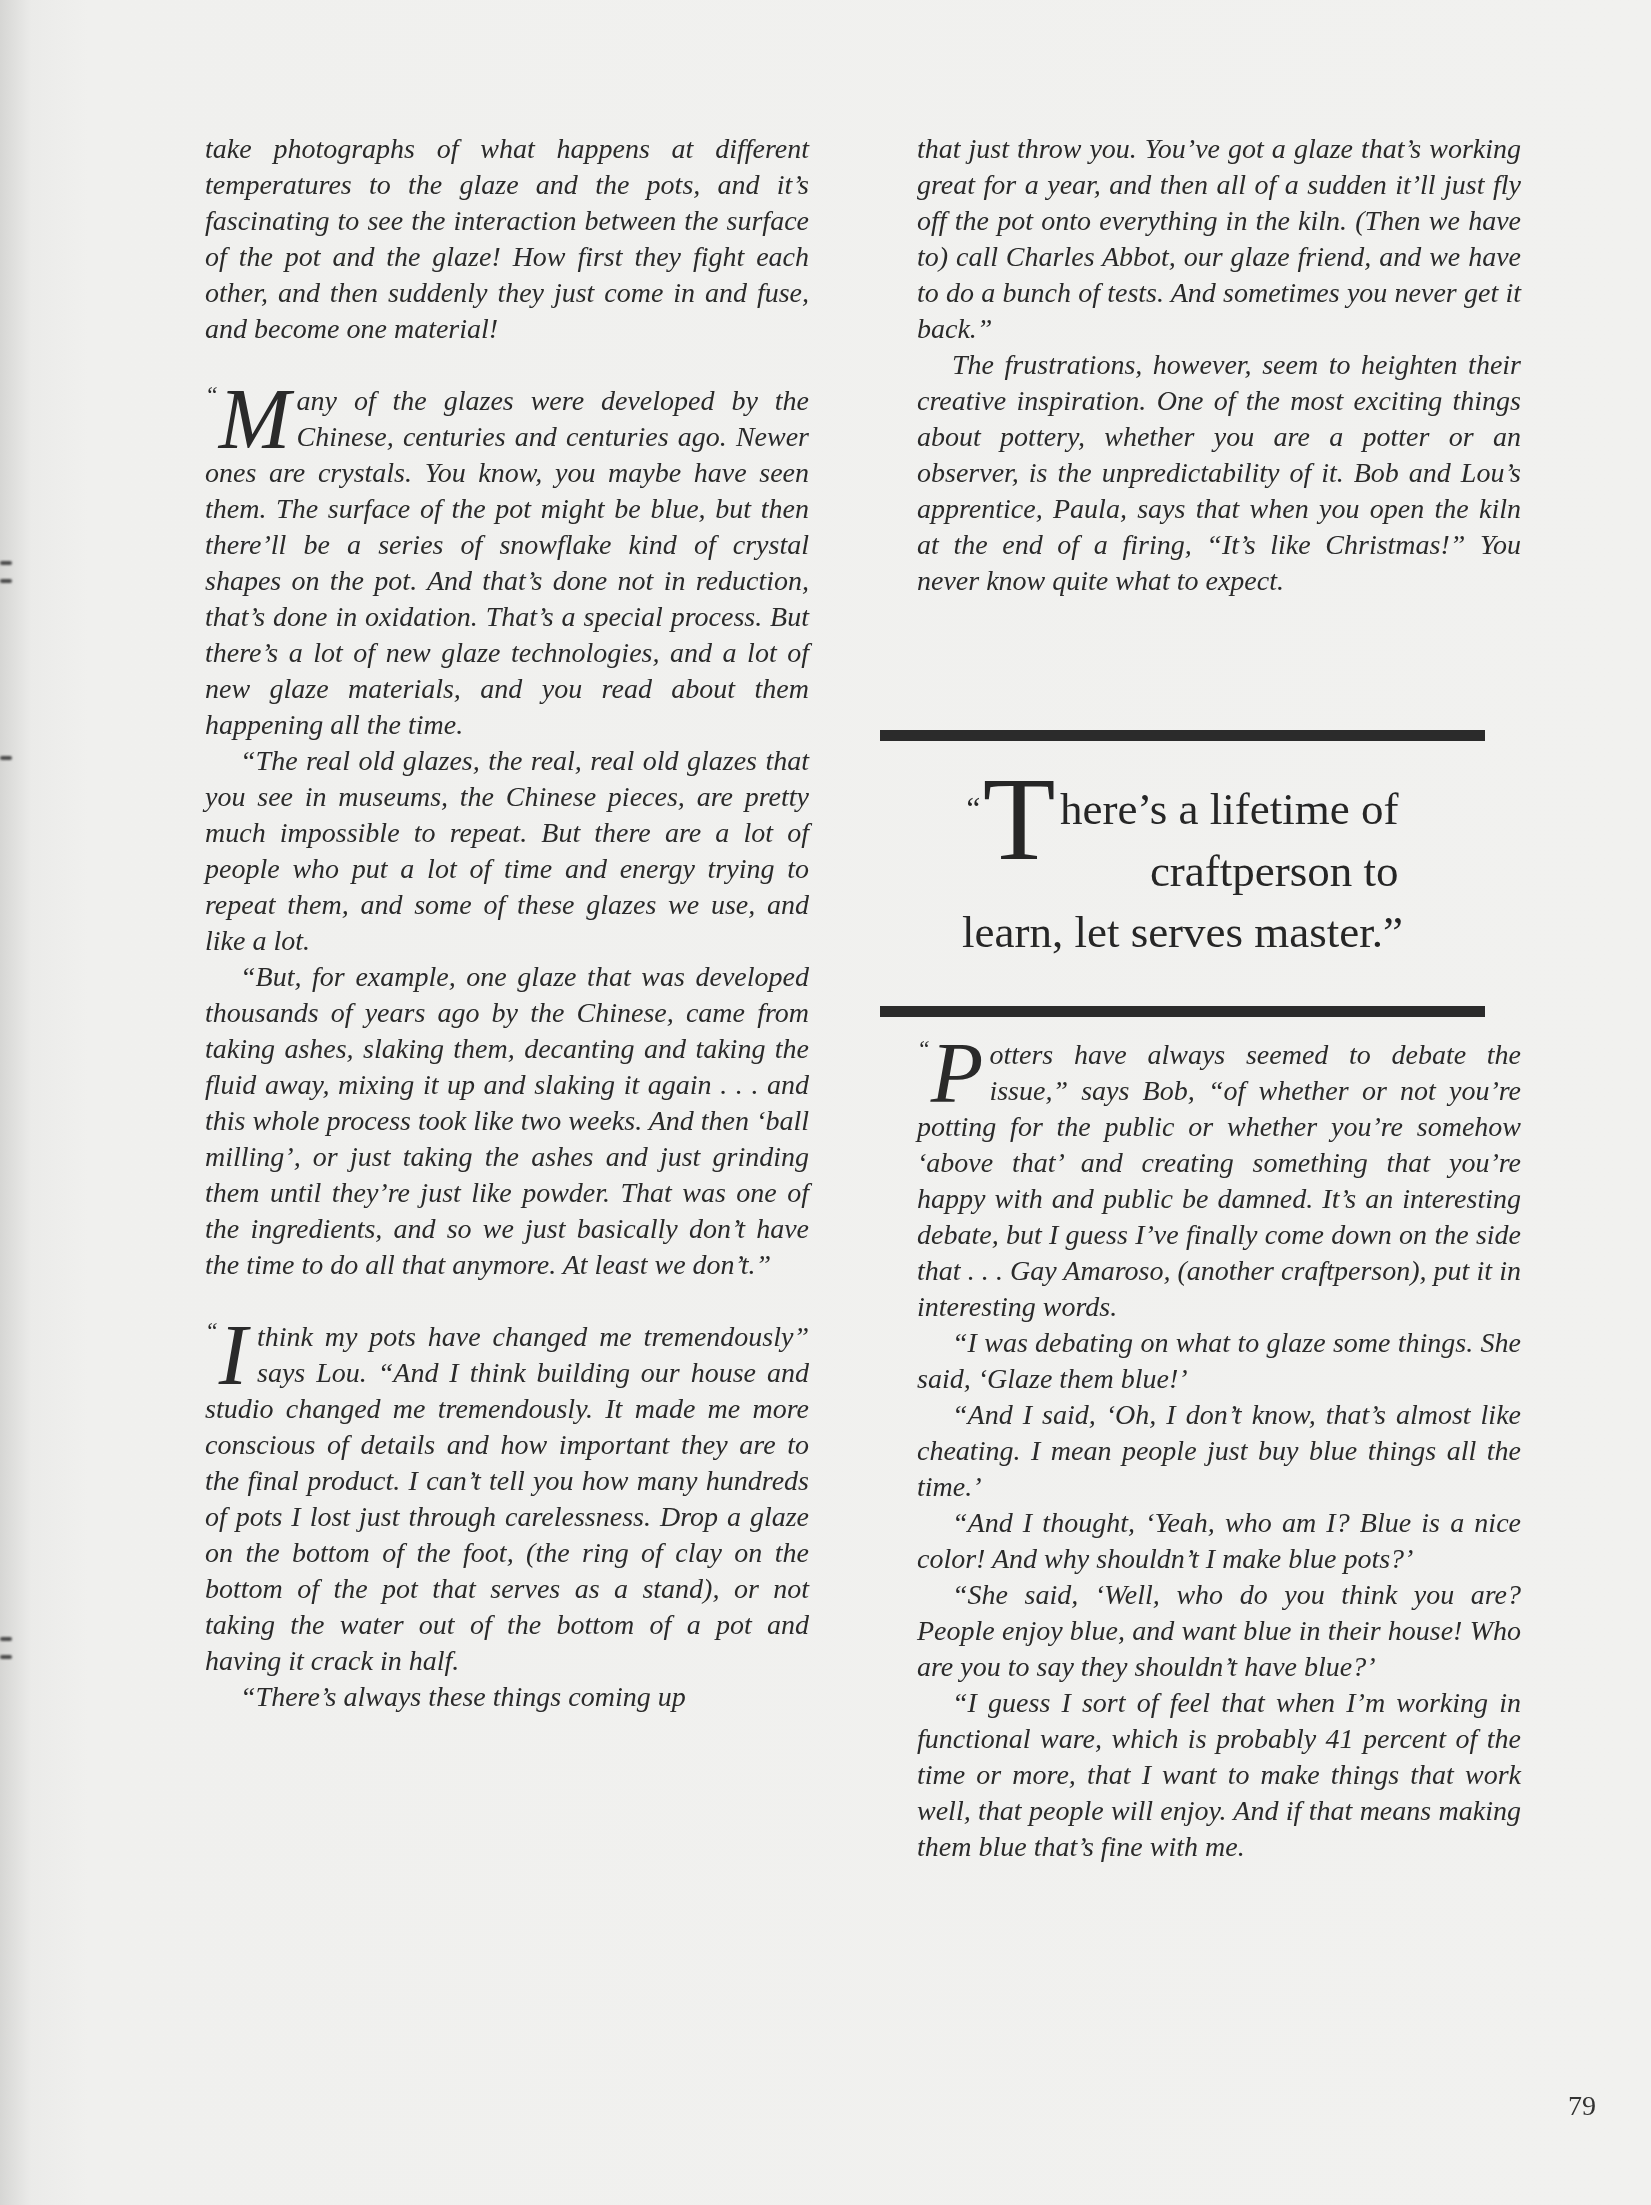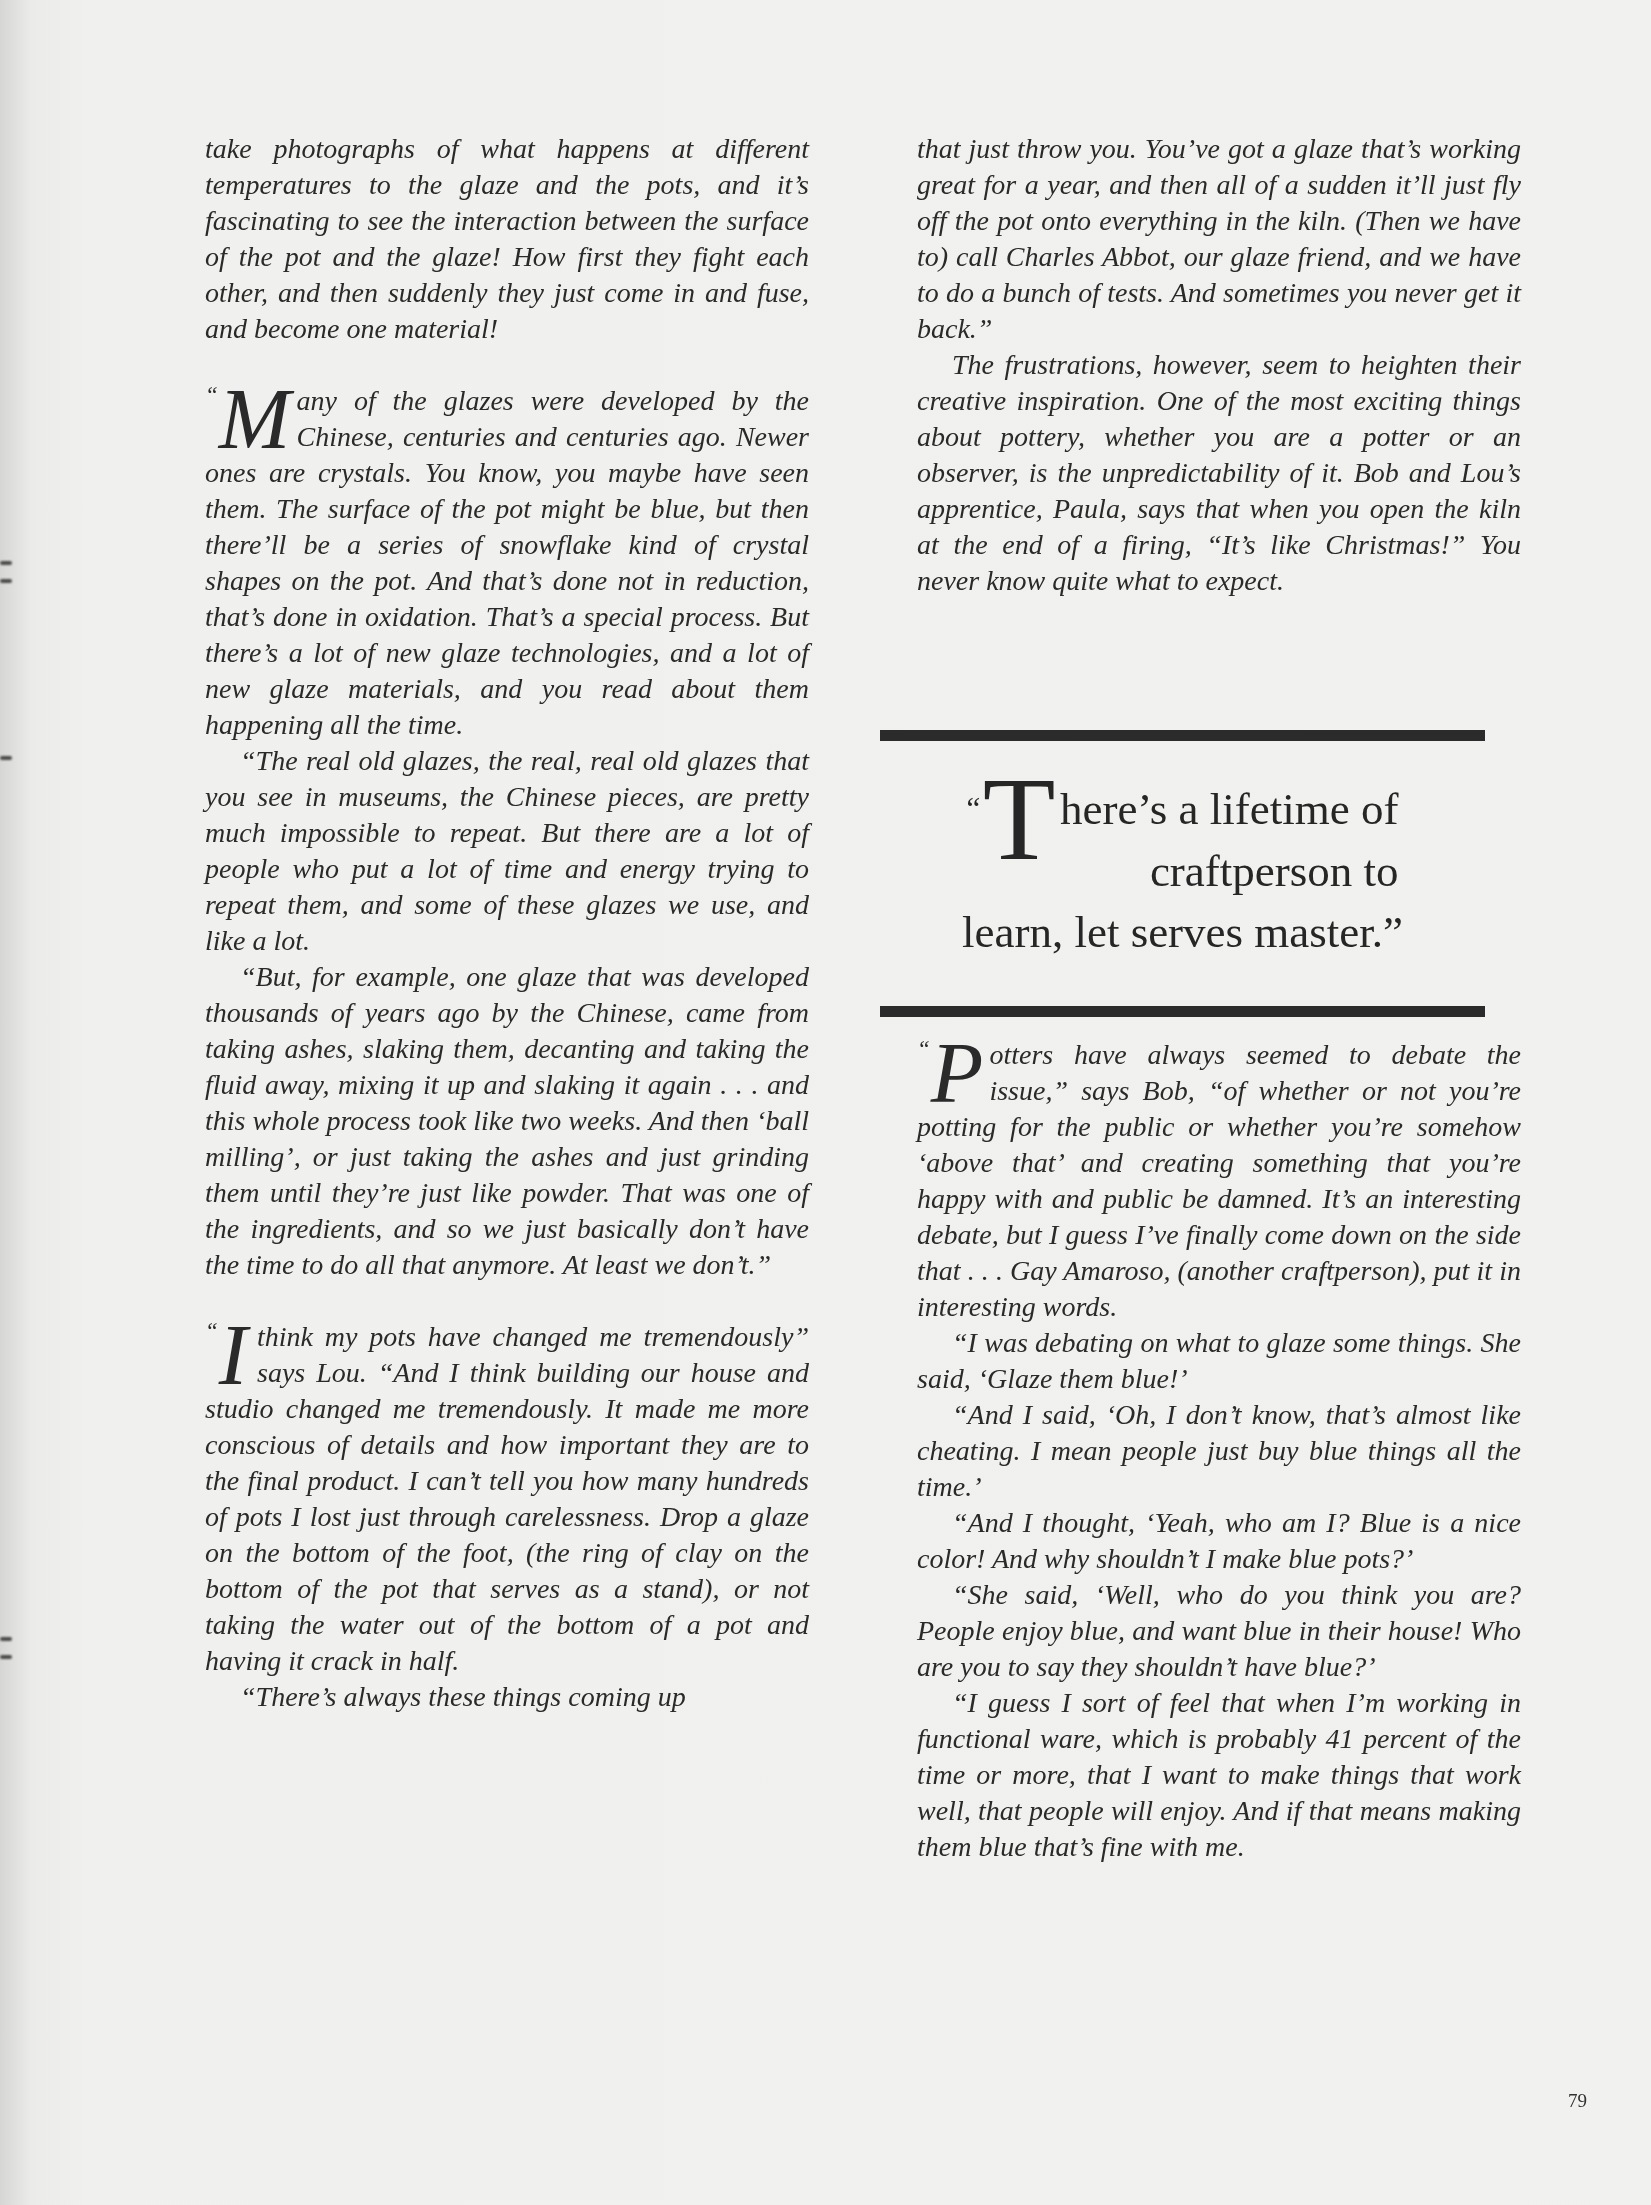--- a/index.html
+++ b/index.html
@@ -34,21 +34,21 @@
   .pullquote {
     position:absolute; left:880px; top:778px; width:605px;
     font-size:45px; line-height:62px; text-align:center; color:#262626;
   }
   .pq-open { font-size:31px; vertical-align:top; margin-right:2.6px; }
   .pq-T { font-size:119px; line-height:88px; vertical-align:top; display:inline-block; margin-top:-2.6px; }
   .pq-row1 { display:flex; justify-content:center; align-items:flex-start; height:123px; }
   .pq-right { text-align:right; line-height:62px; margin-left:4.4px; }
   .pq-right .l2 { padding-left:26.5px; }
   .page-number {
-    position:absolute; left:1568px; top:2090px; font-size:19px; color:#333;
+    position:absolute; left:1568px; top:2090px; font-size:28px; color:#333;
   }
   .binding-mark { position:absolute; left:0; width:11.5px; height:4.4px; background:#4a4a4a; border-radius:2.2px; filter:blur(0.9px); }
 </style>
 </head>
 <body>
 
 <div>
   <div class="binding-mark" style="top:561px;"></div>
   <div class="binding-mark" style="top:579px;"></div>
   <div class="binding-mark" style="top:756px;"></div>

